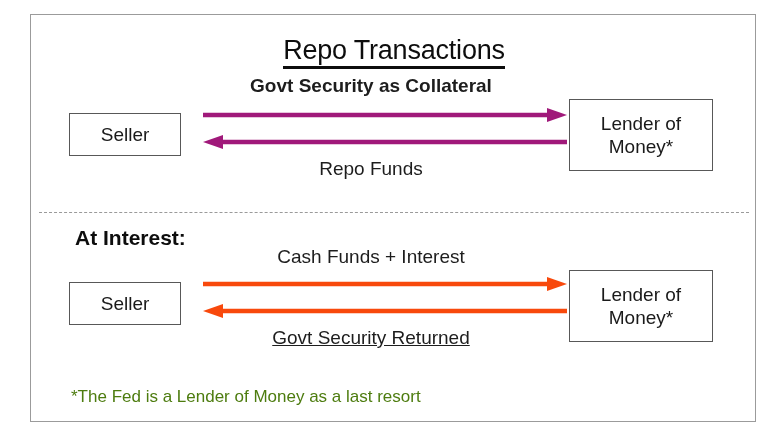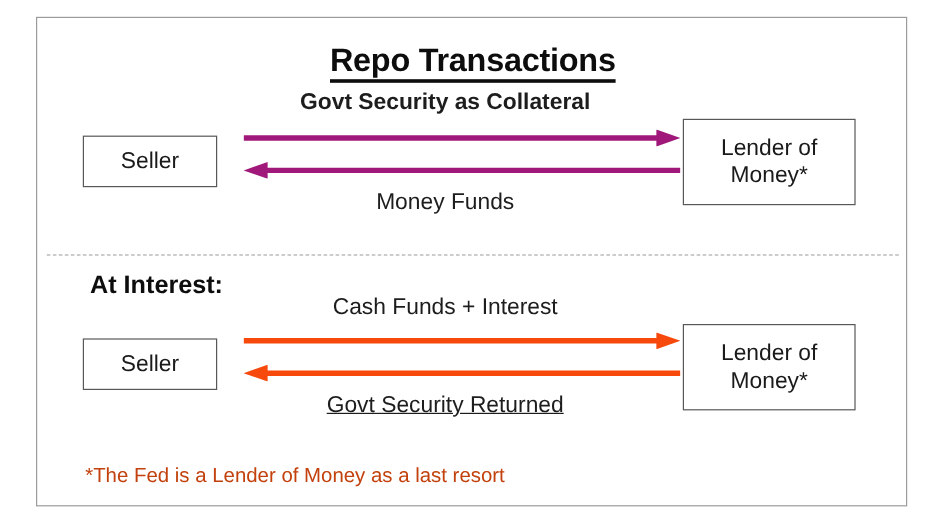--- a/index.html
+++ b/index.html
@@ -32,21 +32,21 @@
     background: #ffffff;
   }
   
   #diagram-title {
     position: absolute;
     left: 0;
     top: 20px;
     width: 726px;
     text-align: center;
     font-size: 27px;
-    font-weight: bold;
+    font-weight: normal;
     letter-spacing: -0.2px;
     color: #0d0d0d;
   }
   #diagram-title .underline {
     border-bottom: 3px solid #0d0d0d;
     padding-bottom: 1px;
   }
 
   
   .entity-box {
@@ -101,21 +101,21 @@
     font-weight: bold;
     color: #0d0d0d;
   }
 
   
   #footnote {
     position: absolute;
     left: 40px;
     top: 372px;
     font-size: 17px;
-    color: #c2410c;
+    color: #4d7c0f;
     white-space: nowrap;
   }
 </style>
 </head>
 <body>
 
 <div id="canvas">
   <div id="slide-frame">
 
     <div id="diagram-title">
@@ -142,21 +142,21 @@
       </svg>
     </div>
 
     <div class="arrow" style="left:172px; top:120px; width:364px;">
       <svg width="364" height="14" viewBox="0 0 364 14">
         <line x1="16" y1="7" x2="364" y2="7" stroke="#A0197A" stroke-width="4.5"></line>
         <polygon points="0,7 20,0 20,14" fill="#A0197A"></polygon>
       </svg>
     </div>
 
-    <div class="flow-label" style="left:160px; top:143px; width:360px;">Money Funds</div>
+    <div class="flow-label" style="left:160px; top:143px; width:360px;">Repo Funds</div>
 
     <div id="section-divider"></div>
 
     <div id="maturity-heading">At Interest:</div>
 
     <div class="entity-box" id="seller-box-2">
       <span>Seller</span>
     </div>
 
     <div class="entity-box" id="lender-box-2">

